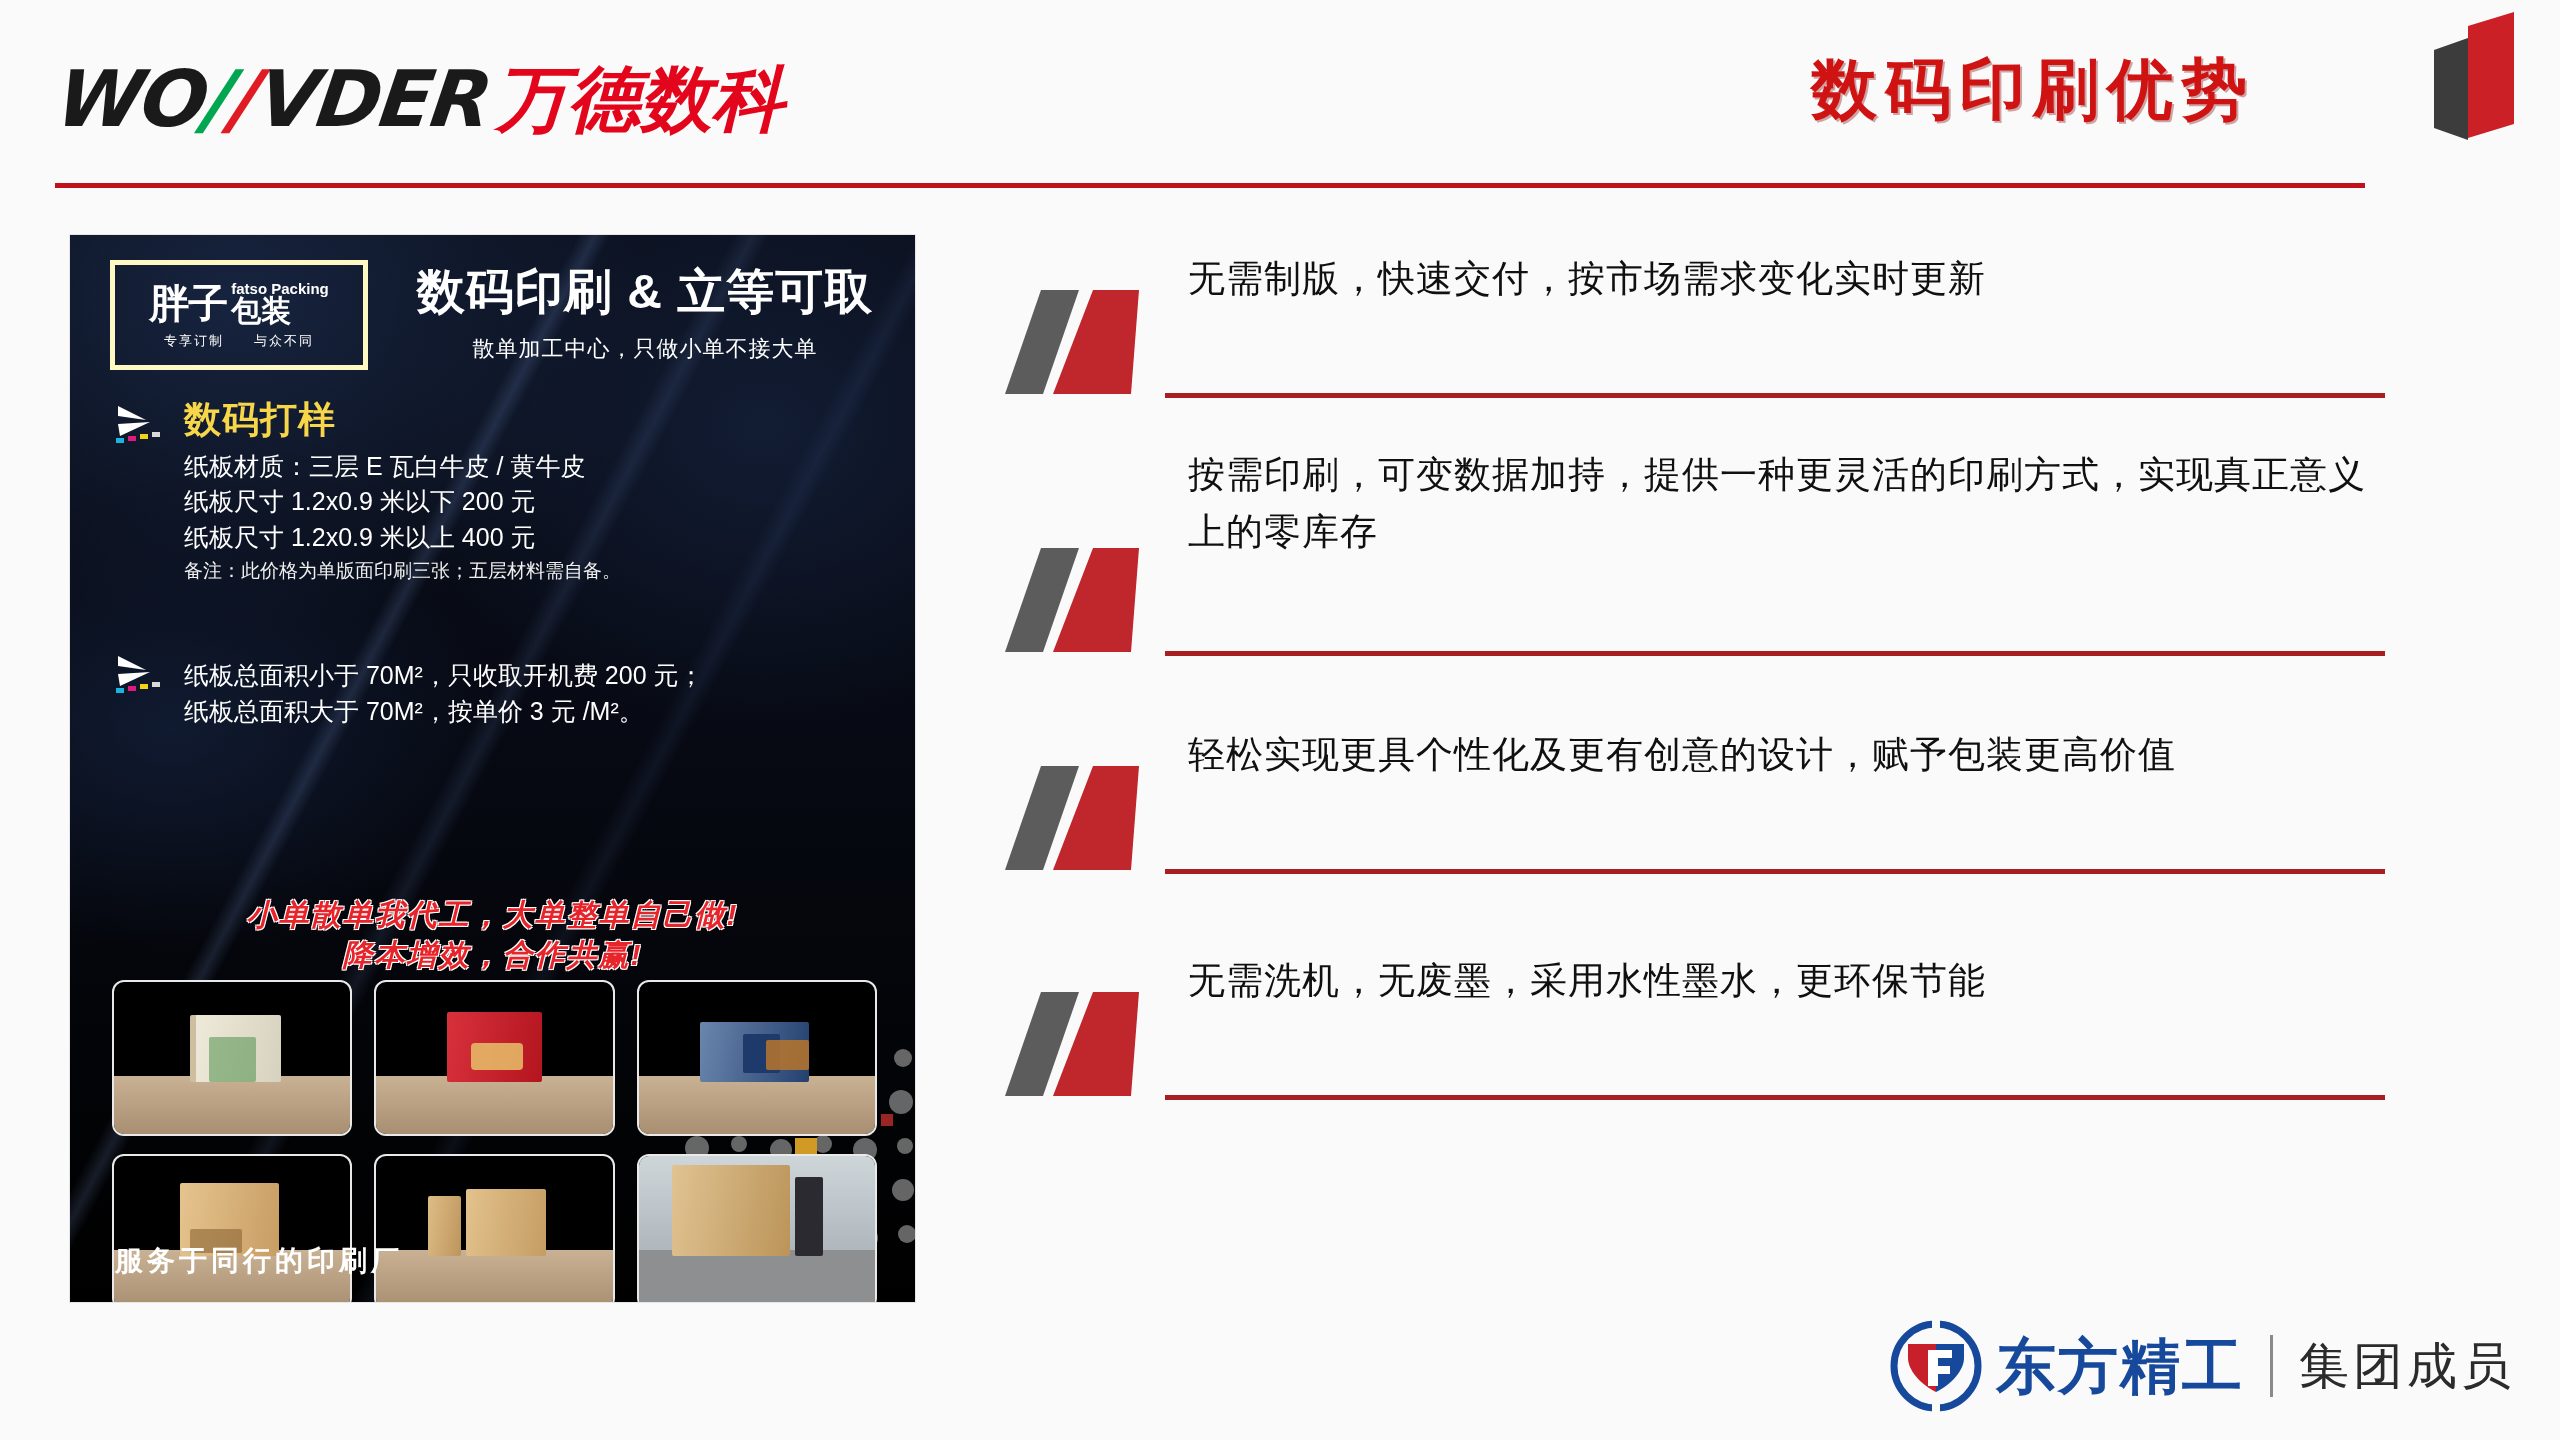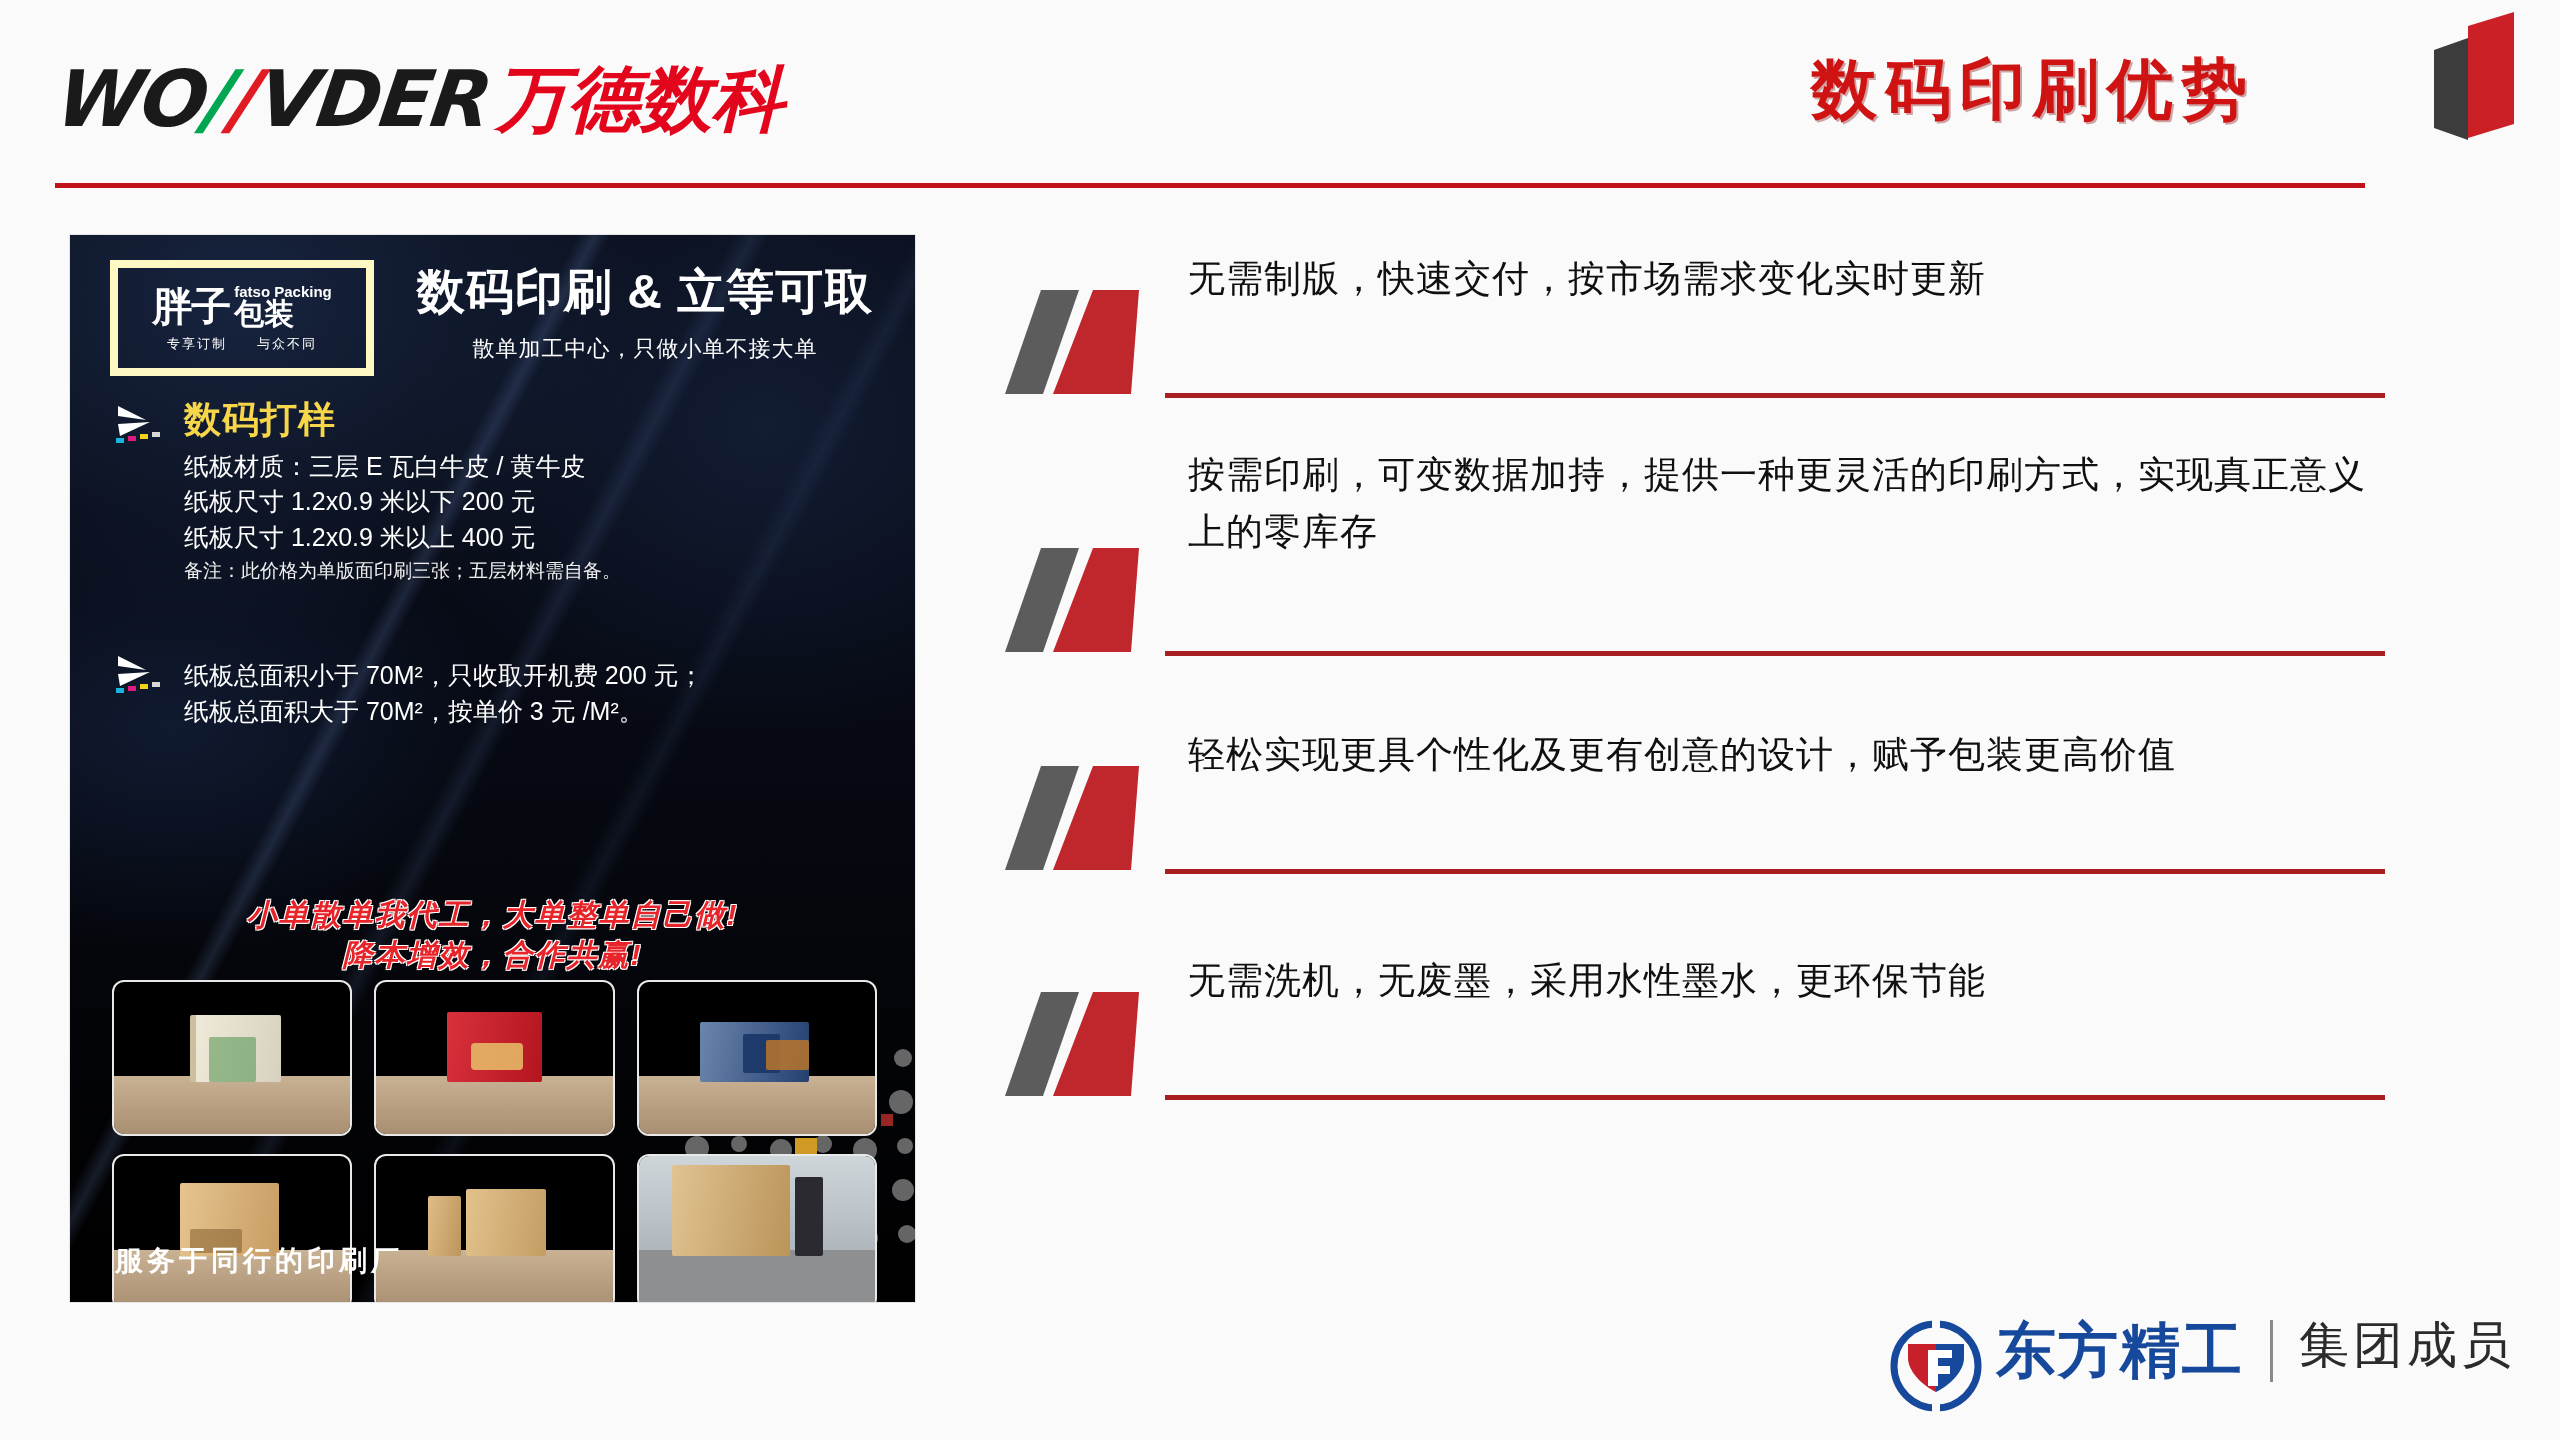--- a/index.html
+++ b/index.html
@@ -62,21 +62,21 @@
       radial-gradient(ellipse 60% 40% at 82% 18%, #121c33 0%, rgba(8,10,20,0) 72%),
       radial-gradient(ellipse 55% 30% at 12% 46%, #101a30 0%, rgba(6,8,16,0) 70%),
       linear-gradient(180deg,#0a0f1c 0%,#070a14 45%,#030407 78%,#000 100%);
   }
   .poster-dots{
     position:absolute;right:-10px;bottom:30px;width:250px;height:230px;opacity:.85;
   }
 
   .pl-logo{
     position:absolute;left:40px;top:25px;width:248px;height:100px;
-    border:8px solid #fef9c3;
+    border:5px solid #fef9c3;
     display:flex;flex-direction:column;align-items:center;justify-content:center;
   }
   .pl-logo-row{display:flex;align-items:center;color:#fff;}
   .pl-logo-big{font-size:40px;font-weight:bold;line-height:1;letter-spacing:-1px;}
   .pl-logo-side{display:flex;flex-direction:column;margin-left:4px;line-height:1;}
   .pl-logo-en{font-size:15px;font-weight:bold;}
   .pl-logo-cn2{font-size:30px;font-weight:bold;}
   .pl-logo-tag{
     display:flex;gap:30px;color:#fff;font-size:13px;margin-top:6px;letter-spacing:2px;
   }
@@ -120,21 +120,21 @@
   .bullet-marks{position:absolute;left:0;bottom:0;width:160px;height:108px;}
   .bullet-text{
     margin-left:183px;padding-bottom:14px;
     font-size:37px;line-height:1.55;color:#101010;letter-spacing:1px;
     font-family:"DejaVu Sans","Liberation Sans",sans-serif;
   }
   .bullet-rule{position:absolute;left:160px;right:0;bottom:0;height:5px;background:#a81f22;}
 
   
   .footer-logo{
-    position:absolute;right:45px;bottom:28px;display:flex;align-items:flex-start;
+    position:absolute;right:45px;bottom:28px;display:flex;align-items:center;
   }
   .fl-mark{width:92px;height:92px;}
   .fl-name{
     font-size:60px;font-weight:bold;color:#16499c;margin-left:14px;letter-spacing:2px;
     font-family:"DejaVu Sans","Liberation Sans",sans-serif;line-height:1;
   }
   .fl-sep{width:3px;height:62px;background:#8a8a8a;margin:0 26px;}
   .fl-sub{font-size:50px;color:#2b2b2b;letter-spacing:4px;line-height:1;
           font-family:"DejaVu Serif","Liberation Serif",serif;}
 </style>

